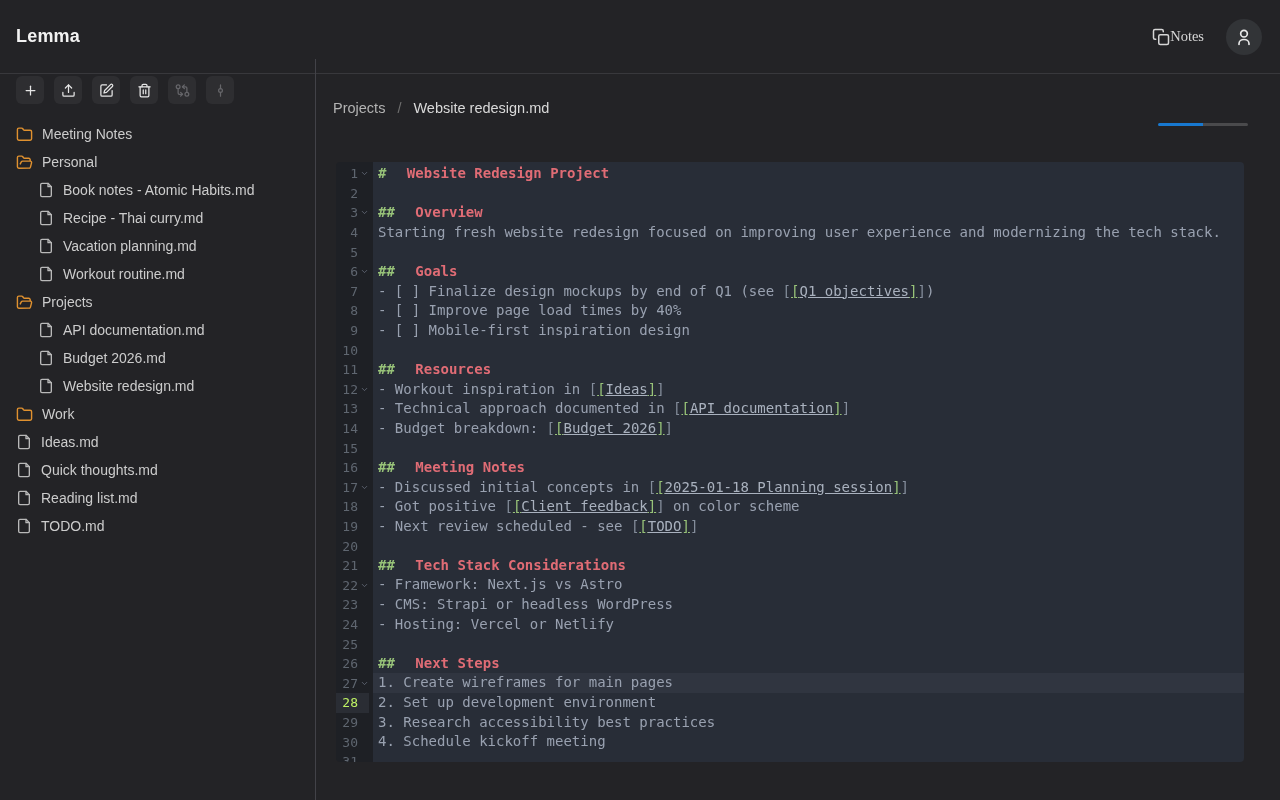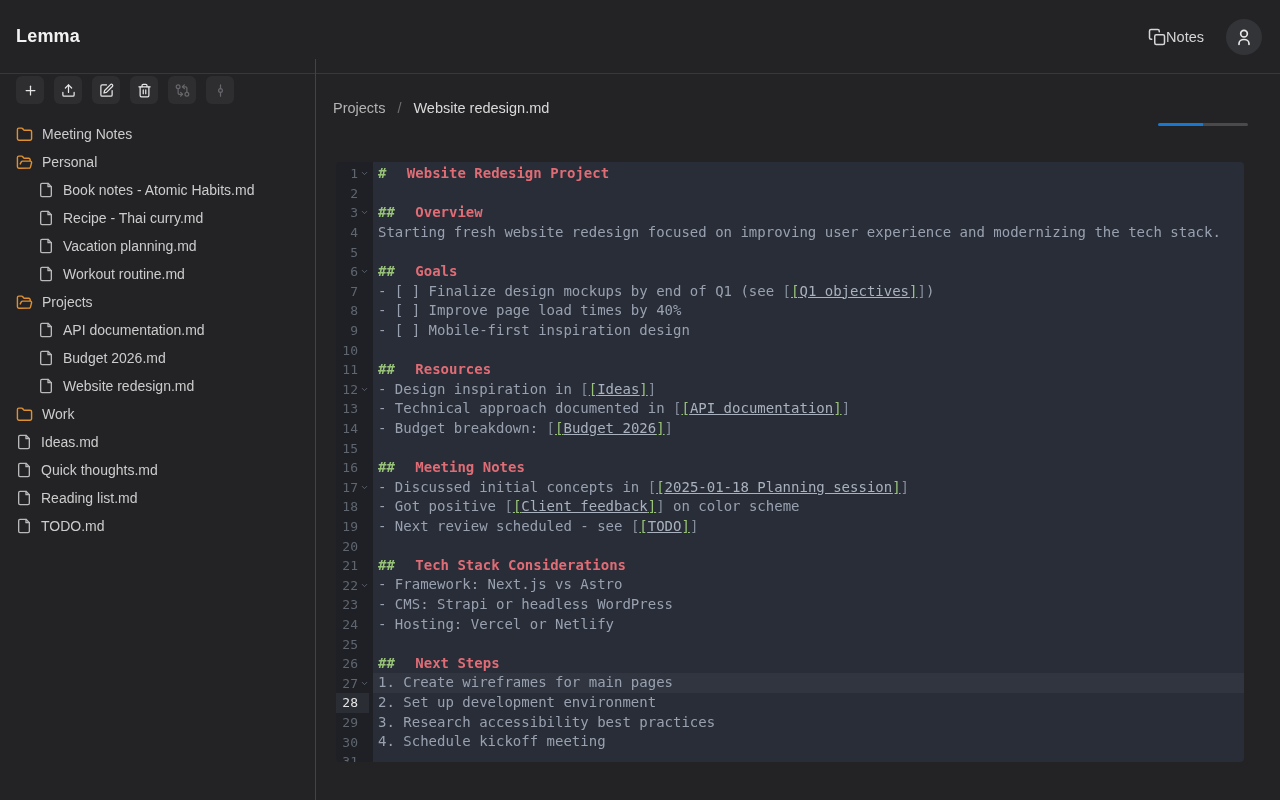--- a/index.html
+++ b/index.html
@@ -13,21 +13,21 @@
 
   
   .topbar{
     position:absolute; top:0; left:0; width:1280px; height:74px;
     border-bottom:1px solid var(--border,#38383c);
     display:flex; align-items:center; padding:0 18px 0 16px;
   }
   .app-title{ font-size:18px; font-weight:bold; color:#f2f2f2; letter-spacing:.2px; }
   .topbar-right{ margin-left:auto; display:flex; align-items:center; gap:22px; }
   .notes-btn{ display:flex; align-items:center; gap:0; background:none; border:none;
-    color:#d6d6d6; font-size:14.5px; cursor:pointer; font-family:Liberation Sans, sans-serif; }
+    color:#d6d6d6; font-size:14.5px; cursor:pointer; font-family:Liberation Serif, serif; }
   .notes-btn svg{ width:18px; height:18px; stroke:#d6d6d6; }
   .avatar-btn{ width:36px; height:36px; border-radius:50%; background:#323437; border:none;
     display:flex; align-items:center; justify-content:center; cursor:pointer; }
   .avatar-btn svg{ width:20px; height:20px; stroke:#e8e8e8; }
 
   
   .sidebar{
     position:absolute; top:59px; left:0; width:316px; height:741px;
     border-right:1px solid #424248;
   }
@@ -69,21 +69,21 @@
     position:absolute; left:19px; top:103px; width:908px; height:600px;
     display:flex; border-radius:4px; overflow:hidden;
     font-family:"DejaVu Sans Mono", monospace;
   }
   .gutter{ width:37px; background:var(--gutter_bg,#1e2025); padding:2px 4px 0 0; flex:0 0 auto; }
   .gutter-row{ height:19.6px; display:flex; align-items:center; justify-content:flex-end; gap:1px; }
   .gutter-num{ font-size:13px; color:var(--line_number,#5f6670); min-width:22px; text-align:right; }
   .fold-slot{ width:10px; height:10px; display:flex; align-items:center; justify-content:center; }
   .fold-slot svg{ width:9px; height:9px; stroke:#6b7280; }
   .gutter-row.active{ background:#2a2d34; }
-  .gutter-row.active .gutter-num{ color:#e5e5e5; }
+  .gutter-row.active .gutter-num{ color:#bef264; }
 
   .code{ flex:1; background:var(--editor_bg,#282d37); padding-top:2px; overflow:hidden; }
   .code-line{ height:19.6px; line-height:19.6px; padding-left:5px; white-space:pre;
     font-size:14px; color:var(--body_text,#99a1b0); }
   .code-line.active{ background:var(--active_line_bg,#303540); }
   .seg-hash{ color:var(--hash_green,#98c379); font-weight:bold; }
   .seg-title{ color:var(--heading_red,#e06c75); font-weight:bold;padding-left:12px; }
   .seg-text{ color:var(--body_text,#99a1b0); }
   .seg-obr{ color:#848d9b; }
   .seg-lbr{ color:var(--hash_green,#98c379); text-decoration:underline; }
@@ -503,21 +503,21 @@
         <div class="code-line"></div>
         <div class="code-line"><span class="seg-hash">## </span><span class="seg-title">Overview</span></div>
         <div class="code-line"><span class="seg-text">Starting fresh website redesign focused on improving user experience and modernizing the tech stack.</span></div>
         <div class="code-line"></div>
         <div class="code-line"><span class="seg-hash">## </span><span class="seg-title">Goals</span></div>
         <div class="code-line"><span class="seg-text">- [ ] Finalize design mockups by end of Q1 (see </span><span class="seg-obr">[</span><span class="seg-lbr">[</span><span class="seg-link">Q1 objectives</span><span class="seg-lbr">]</span><span class="seg-obr">]</span><span class="seg-text">)</span></div>
         <div class="code-line"><span class="seg-text">- [ ] Improve page load times by 40%</span></div>
         <div class="code-line"><span class="seg-text">- [ ] Mobile-first inspiration design</span></div>
         <div class="code-line"></div>
         <div class="code-line"><span class="seg-hash">## </span><span class="seg-title">Resources</span></div>
-        <div class="code-line"><span class="seg-text">- Design inspiration in </span><span class="seg-obr">[</span><span class="seg-lbr">[</span><span class="seg-link">Ideas</span><span class="seg-lbr">]</span><span class="seg-obr">]</span></div>
+        <div class="code-line"><span class="seg-text">- Workout inspiration in </span><span class="seg-obr">[</span><span class="seg-lbr">[</span><span class="seg-link">Ideas</span><span class="seg-lbr">]</span><span class="seg-obr">]</span></div>
         <div class="code-line"><span class="seg-text">- Technical approach documented in </span><span class="seg-obr">[</span><span class="seg-lbr">[</span><span class="seg-link">API documentation</span><span class="seg-lbr">]</span><span class="seg-obr">]</span></div>
         <div class="code-line"><span class="seg-text">- Budget breakdown: </span><span class="seg-obr">[</span><span class="seg-lbr">[</span><span class="seg-link">Budget 2026</span><span class="seg-lbr">]</span><span class="seg-obr">]</span></div>
         <div class="code-line"></div>
         <div class="code-line"><span class="seg-hash">## </span><span class="seg-title">Meeting Notes</span></div>
         <div class="code-line"><span class="seg-text">- Discussed initial concepts in </span><span class="seg-obr">[</span><span class="seg-lbr">[</span><span class="seg-link">2025-01-18 Planning session</span><span class="seg-lbr">]</span><span class="seg-obr">]</span></div>
         <div class="code-line"><span class="seg-text">- Got positive </span><span class="seg-obr">[</span><span class="seg-lbr">[</span><span class="seg-link">Client feedback</span><span class="seg-lbr">]</span><span class="seg-obr">]</span><span class="seg-text"> on color scheme</span></div>
         <div class="code-line"><span class="seg-text">- Next review scheduled - see </span><span class="seg-obr">[</span><span class="seg-lbr">[</span><span class="seg-link">TODO</span><span class="seg-lbr">]</span><span class="seg-obr">]</span></div>
         <div class="code-line"></div>
         <div class="code-line"><span class="seg-hash">## </span><span class="seg-title">Tech Stack Considerations</span></div>
         <div class="code-line"><span class="seg-text">- Framework: Next.js vs Astro</span></div>

